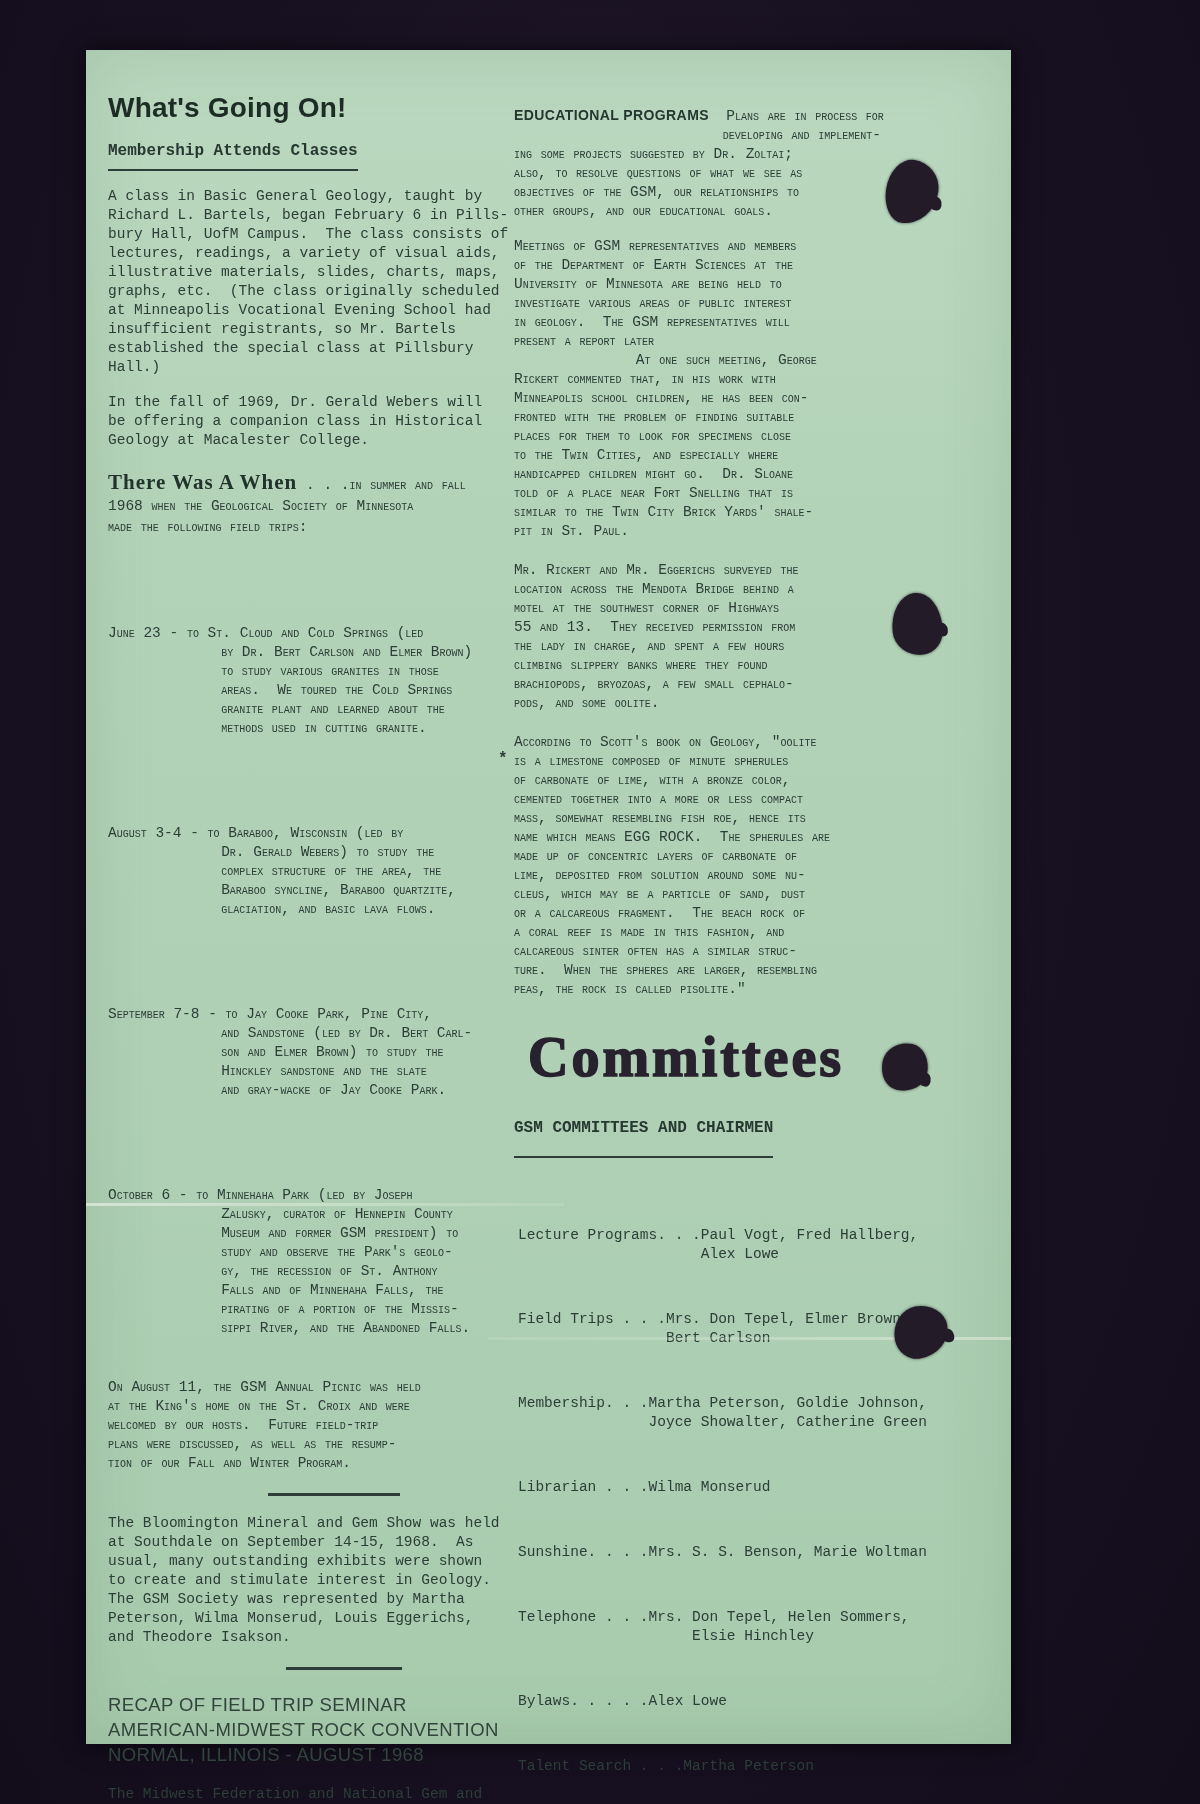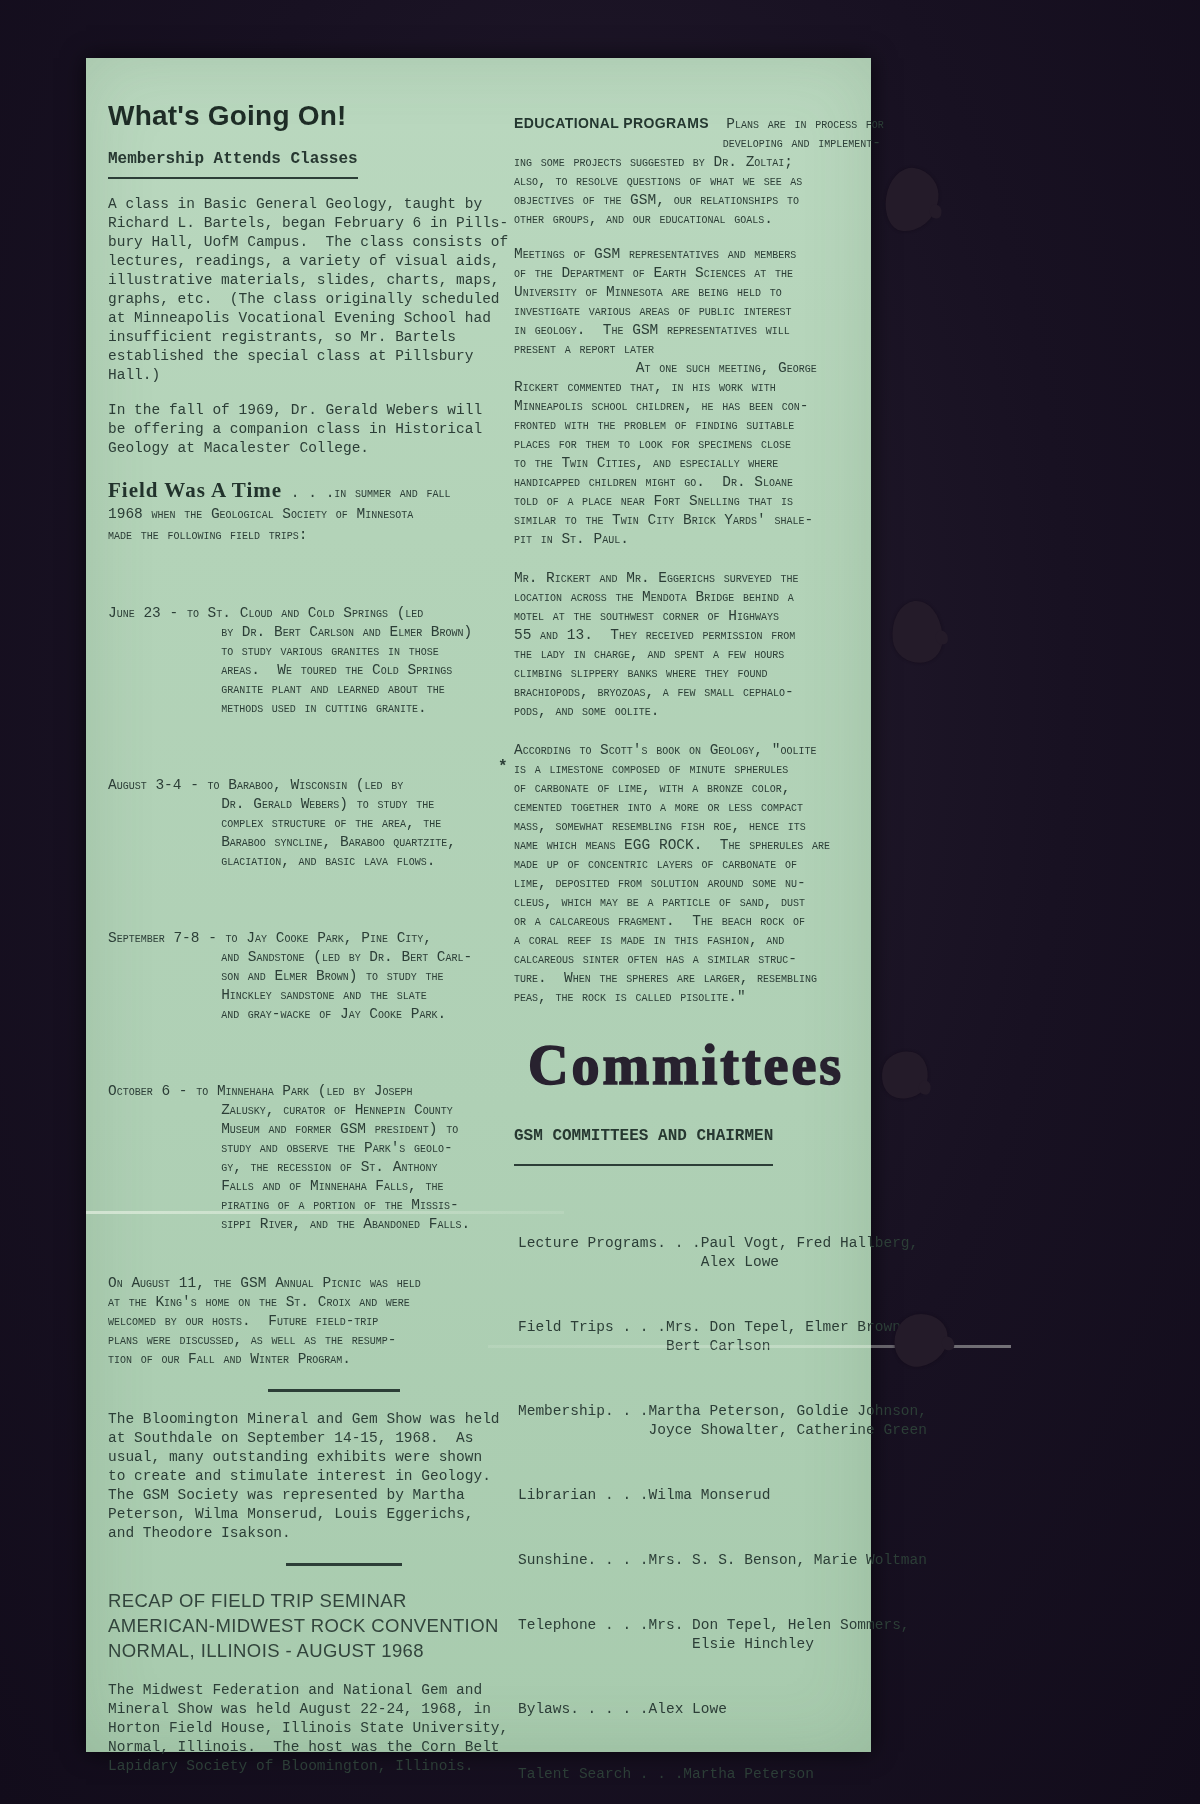--- a/index.html
+++ b/index.html
@@ -2,36 +2,36 @@
 <html><head>
 <meta charset="utf-8">
 <style>
   html,body{margin:0;padding:0;}
   body{
     width:1200px;height:1804px;position:relative;overflow:hidden;
     background:radial-gradient(ellipse at 50% 38%, #241c2e 0%, #181122 55%, #120c1b 100%);
     font-family:"Liberation Mono", monospace;
   }
   .paper{
-    position:absolute;left:86px;top:58px;width:785px;height:1694px;
+    position:absolute;left:86px;top:50px;width:925px;height:1694px;
     background:linear-gradient(180deg,#bad8bf 0%,#b3d3b8 28%,#afd0b5 62%,#a8cbae 100%);
     box-shadow:0 0 22px rgba(0,0,0,.65), inset 0 0 70px rgba(70,100,70,.16);
   }
   .col-left{position:absolute;left:22px;top:0;width:430px;padding-top:42px;color:#2c3e37;}
   .col-right{position:absolute;left:428px;top:0;width:442px;padding-top:56px;color:#2c3e37;}
   .typer{font-family:"Liberation Mono",monospace;font-size:14.5px;line-height:19px;white-space:pre-wrap;}
   .caps{font-variant-caps:small-caps;}
   .page-title{font-family:"Liberation Sans",sans-serif;font-weight:bold;font-size:28px;color:#1e2c26;letter-spacing:.2px;margin:0;}
   .subhead{display:inline-block;margin-top:18px;font-family:"Liberation Mono",monospace;font-weight:bold;
     font-size:16px;border-bottom:2px solid #2c3e37;padding-bottom:9px;color:#273831;}
   .para1{margin-top:16px;} .para2{margin-top:16px;}
   .twat{margin-top:22px;line-height:21px;}
   .twat-head{font-family:"Liberation Serif",serif;font-weight:bold;font-size:21px;letter-spacing:1px;color:#22332c;}
   .trips{margin-top:20px;}
-  .trip{margin-bottom:20px;} .trip:last-child{margin-bottom:0;}
+  .trip{margin-bottom:20px;margin-top:28px;} .trip:last-child{margin-bottom:0;}
   .picnic{margin-top:2px;}
   .rule{height:3px;background:#2c3e37;}
   .rule1{width:132px;margin:20px 0 18px 160px;}
   .rule2{width:116px;margin:20px 0 22px 178px;}
   .recap{font-family:"Liberation Sans",sans-serif;font-size:18.5px;line-height:25px;letter-spacing:.4px;
     color:#32443c;white-space:pre-wrap;}
   .midwest{margin-top:18px;}
   .edu-label{font-family:"Liberation Sans",sans-serif;font-weight:bold;font-size:14px;letter-spacing:.4px;color:#243730;}
   .meetings{margin-top:16px;} .rickert{margin-top:20px;} .oolite{margin-top:20px;}
   .committees-title{margin:26px 0 0 14px;font-family:"Liberation Serif",serif;font-weight:bold;font-size:56px;
@@ -66,21 +66,21 @@
 lectures, readings, a variety of visual aids,
 illustrative materials, slides, charts, maps,
 graphs, etc.  (The class originally scheduled
 at Minneapolis Vocational Evening School had
 insufficient registrants, so Mr. Bartels
 established the special class at Pillsbury
 Hall.)</div>
     <div class="typer para2">In the fall of 1969, Dr. Gerald Webers will
 be offering a companion class in Historical
 Geology at Macalester College.</div>
-    <div class="typer twat"><span class="twat-head">Field Was A Time</span><span class="caps"> . . .in summer and fall
+    <div class="typer twat"><span class="twat-head">There Was A When</span><span class="caps"> . . .in summer and fall
 1968 when the Geological Society of Minnesota
 made the following field trips:</span></div>
     <div class="typer caps trips">
       <div class="trip">June 23 - to St. Cloud and Cold Springs (led
              by Dr. Bert Carlson and Elmer Brown)
              to study various granites in those
              areas.  We toured the Cold Springs
              granite plant and learned about the
              methods used in cutting granite.</div>
       <div class="trip">August 3-4 - to Baraboo, Wisconsin (led by

